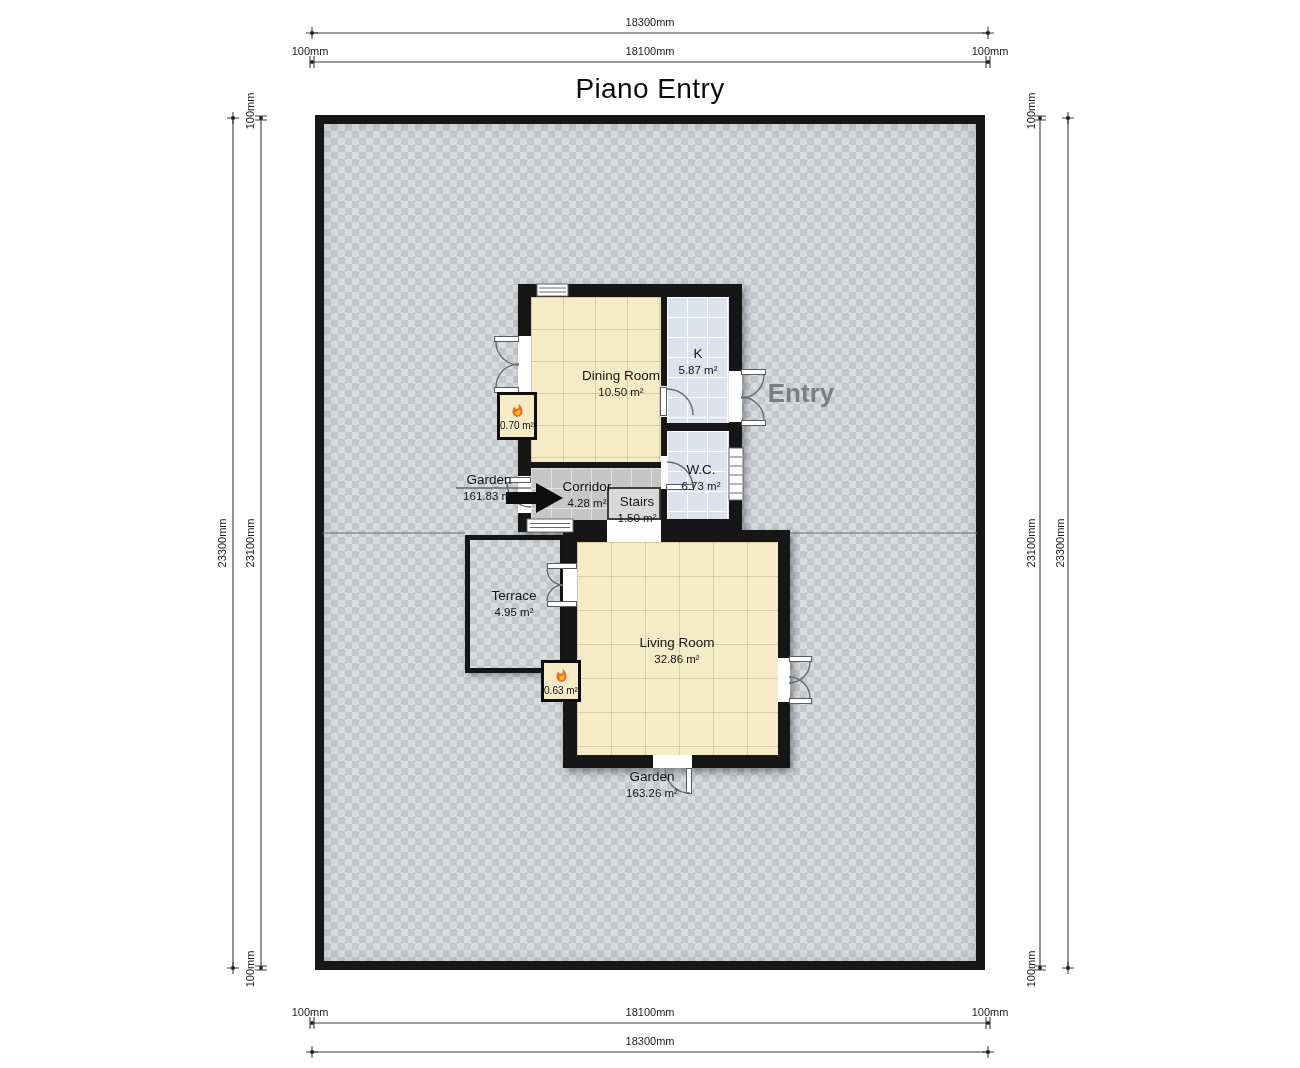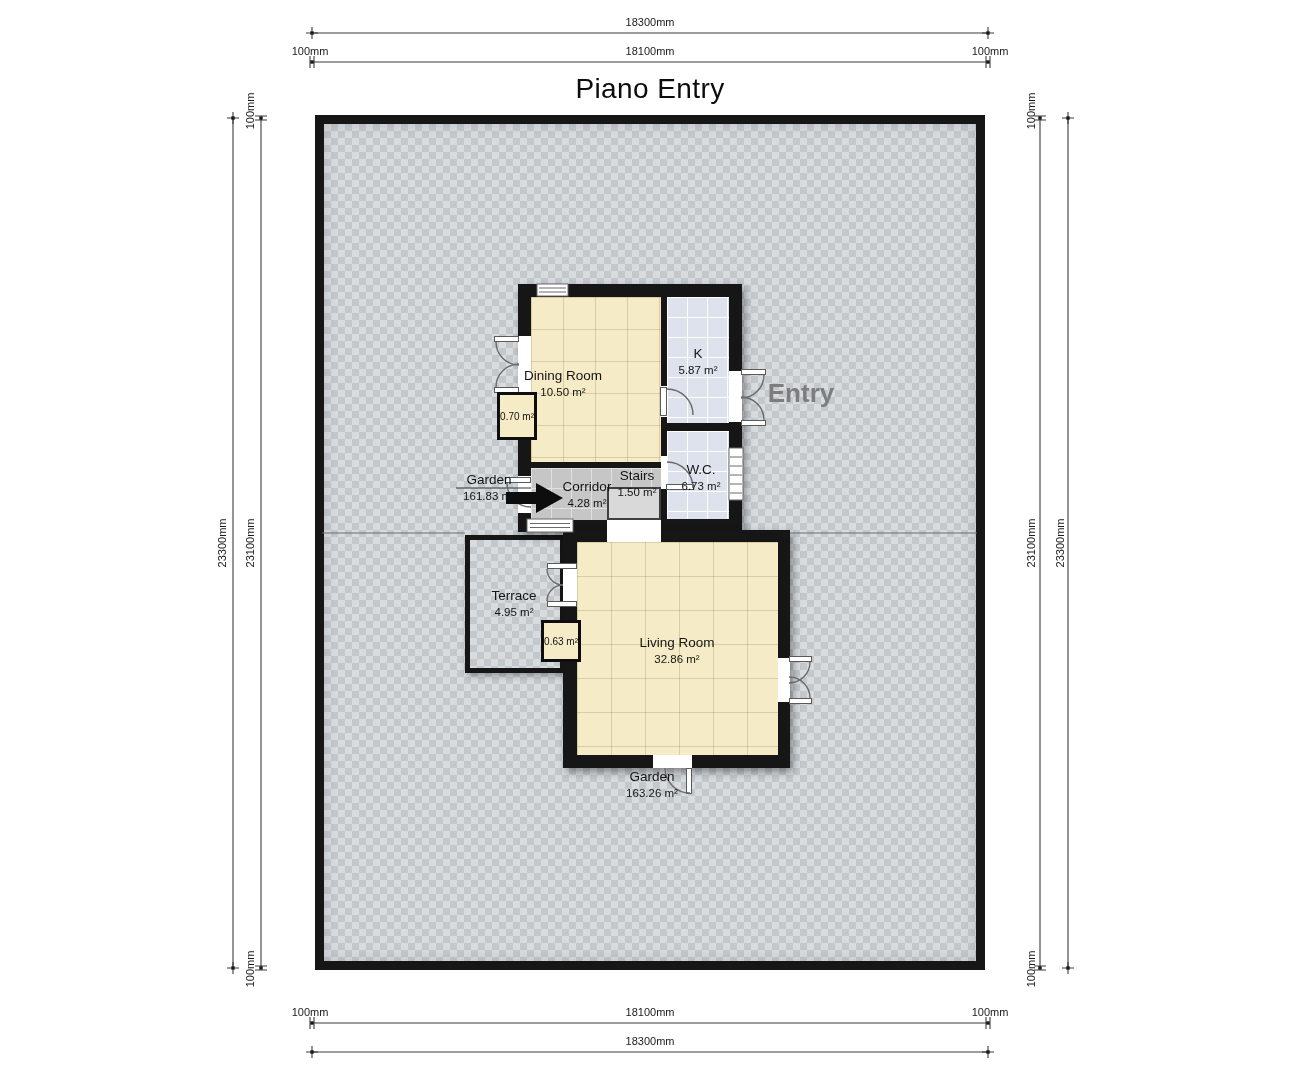--- a/index.html
+++ b/index.html
@@ -43,21 +43,21 @@
     background-size:20px 20px;}
   .tiles-gray{background-color:#c6c6c6;
     background-image:linear-gradient(rgba(228,228,228,.9) 1px,transparent 1px),
                      linear-gradient(90deg,rgba(228,228,228,.9) 1px,transparent 1px);
     background-size:20px 20px;}
   .stairs{position:absolute;z-index:4;box-sizing:border-box;background:#d9d9d9;
           border:2px solid #3f3f3f;}
   .opening{position:absolute;background:#fff;z-index:4;}
   .leaf{position:absolute;background:#fff;border:1px solid #5a5a5a;box-sizing:border-box;z-index:6;}
   .fireplace{position:absolute;background:#f6ebc7;border:3px solid #0e0e0e;box-sizing:border-box;
-             display:flex;flex-direction:row;align-items:center;justify-content:center;
+             display:flex;flex-direction:column;align-items:center;justify-content:center;
              z-index:8;}
   .fireplace .fparea{font-size:10px;color:#111;white-space:nowrap;margin-top:1px;}
   .overlay{position:absolute;left:0;top:0;z-index:7;pointer-events:none;}
 </style>
 </head>
 <body>
 
 <div class="canvas">
 
   <div class="title">Piano Entry</div>
@@ -119,21 +119,21 @@
   <div class="leaf" style="left:505px;top:477px;width:26px;height:6px"></div>
   <div class="leaf" style="left:686px;top:768px;width:6px;height:26px"></div>
 
   <div class="fireplace" style="left:497px;top:392px;width:40px;height:48px">
     <svg width="15" height="17" viewBox="0 0 24 24">
       <path d="M13.5.7s.7 2.6.7 4.8c0 2-1.3 3.7-3.4 3.7S7.2 7.5 7.2 5.5l.1-.4C5.2 7.5 4 10.6 4 14c0 4.4 3.6 8 8 8s8-3.6 8-8C20 8.6 17.4 3.8 13.5.7z" fill="#f26b1d"></path>
       <path d="M11.7 19c-1.8 0-3.2-1.4-3.2-3.1 0-1.6 1-2.8 2.8-3.1 1.8-.4 3.6-1.2 4.6-2.6.4 1.3.6 2.6.6 4 0 2.7-2.2 4.8-4.8 4.8z" fill="#fcc21b"></path>
     </svg>
     <div class="fparea">0.70 m²</div>
   </div>
-  <div class="fireplace" style="left:541px;top:620px;width:40px;height:42px">
+  <div class="fireplace" style="left:541px;top:660px;width:40px;height:42px">
     <svg width="15" height="17" viewBox="0 0 24 24">
       <path d="M13.5.7s.7 2.6.7 4.8c0 2-1.3 3.7-3.4 3.7S7.2 7.5 7.2 5.5l.1-.4C5.2 7.5 4 10.6 4 14c0 4.4 3.6 8 8 8s8-3.6 8-8C20 8.6 17.4 3.8 13.5.7z" fill="#f26b1d"></path>
       <path d="M11.7 19c-1.8 0-3.2-1.4-3.2-3.1 0-1.6 1-2.8 2.8-3.1 1.8-.4 3.6-1.2 4.6-2.6.4 1.3.6 2.6.6 4 0 2.7-2.2 4.8-4.8 4.8z" fill="#fcc21b"></path>
     </svg>
     <div class="fparea">0.63 m²</div>
   </div>
 
   <svg class="overlay" width="1300" height="1068">
 
     <g stroke="#3c3c3c" stroke-width="1.1" fill="none">
@@ -199,37 +199,37 @@
       <path d="M667 462 A26 26 0 0 1 693 488"></path>
       <path d="M507 483 A24 24 0 0 0 531 507"></path>
       <path d="M690 793 A25 25 0 0 1 665 768"></path>
     </g>
 
     <g fill="#0d0d0d">
       <path d="M506 492 H536 V483 L563 498 L536 513 V504 H506 Z"></path>
     </g>
   </svg>
 
-  <div class="roomlabel" style="left:563px;top:384px">
+  <div class="roomlabel" style="left:621px;top:384px">
     <div class="nm">Dining Room</div>
     <div class="ar">10.50 m²</div>
   </div>
   <div class="roomlabel" style="left:698px;top:362px">
     <div class="nm">K</div>
     <div class="ar">5.87 m²</div>
   </div>
   <div class="roomlabel" style="left:701px;top:478px">
     <div class="nm">W.C.</div>
     <div class="ar">6.73 m²</div>
   </div>
   <div class="roomlabel" style="left:587px;top:495px">
     <div class="nm">Corridor</div>
     <div class="ar">4.28 m²</div>
   </div>
-  <div class="roomlabel" style="left:637px;top:484px">
+  <div class="roomlabel" style="left:637px;top:510px">
     <div class="nm">Stairs</div>
     <div class="ar">1.50 m²</div>
   </div>
   <div class="roomlabel" style="left:514px;top:604px">
     <div class="nm">Terrace</div>
     <div class="ar">4.95 m²</div>
   </div>
   <div class="roomlabel" style="left:677px;top:651px">
     <div class="nm">Living Room</div>
     <div class="ar">32.86 m²</div>

